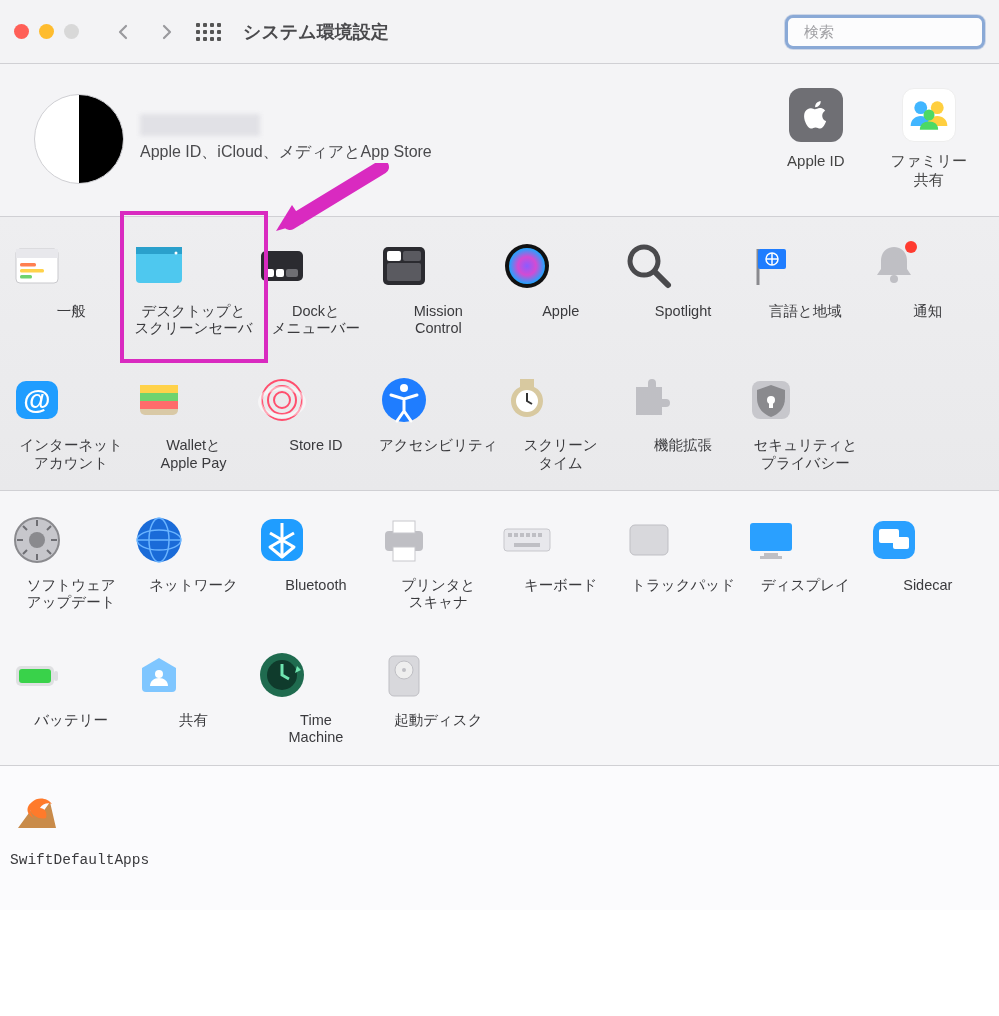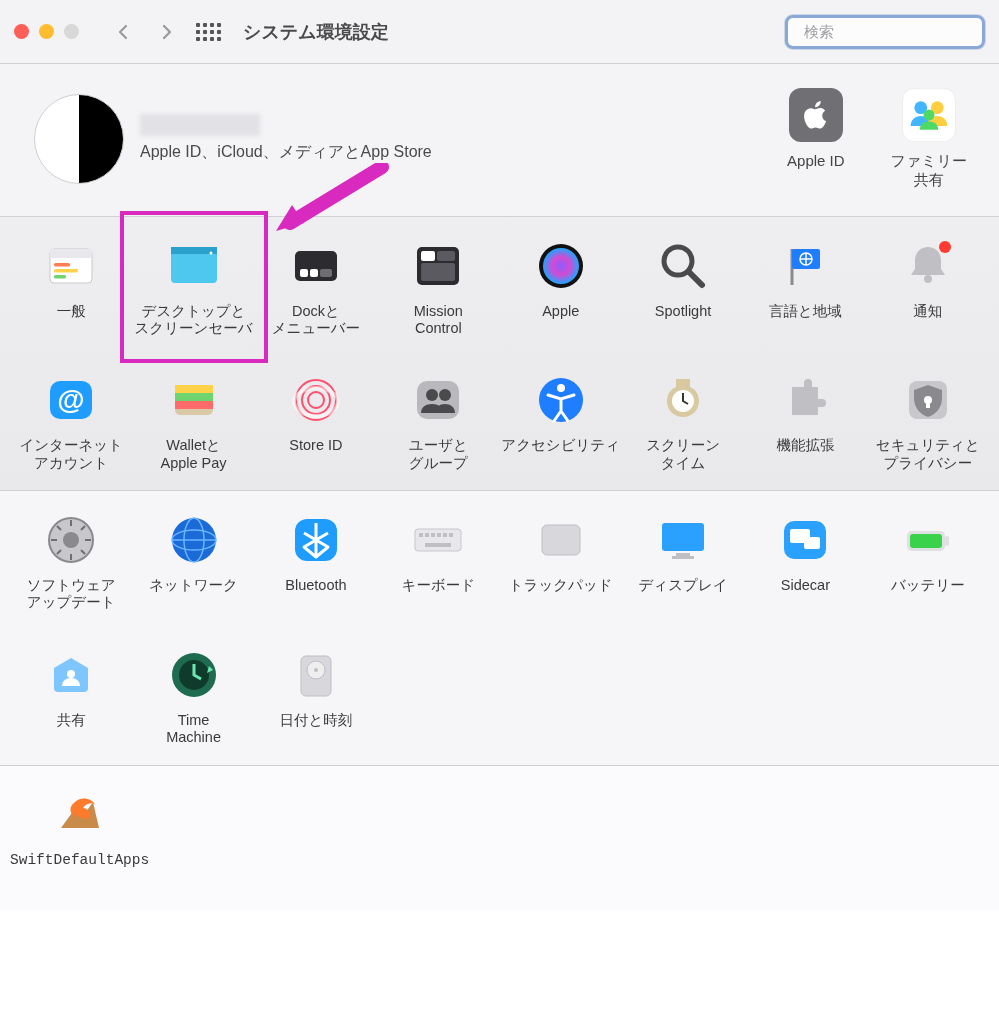--- a/index.html
+++ b/index.html
@@ -81,21 +81,21 @@
     border-bottom:1px solid var(--border);
     padding:22px 10px 18px;
     display:grid;
     grid-template-columns:repeat(7,1fr);
     row-gap:36px;
   }
   .sec-a{background:linear-gradient(#eeeef0,#e9e9eb);}
   .sec-b{background:#f6f6f8;}
   .sec-c{background:#fbfbfd;}
   .pref{
-    display:flex;flex-direction:column;align-items:center;gap:10px;
+    display:flex;flex-direction:column;gap:10px;
     cursor:pointer;
   }
   .pref .ico{width:54px;height:54px;display:flex;align-items:center;justify-content:center;}
   .pref .lbl{font-size:14.5px;text-align:center;line-height:1.2;color:#3a3a3d;min-height:18px;}
 
   
   .highlight{
     position:absolute;
     border:4px solid #d92ac0;
     pointer-events:none;
@@ -323,33 +323,20 @@
       <svg viewBox="0 0 54 54" width="54" height="54">
             <circle cx="27" cy="27" r="20" fill="none" stroke="#ff4f6e" stroke-width="2"></circle>
             <circle cx="27" cy="27" r="14" fill="none" stroke="#ff4f6e" stroke-width="2"></circle>
             <circle cx="27" cy="27" r="8" fill="none" stroke="#ff4f6e" stroke-width="2"></circle>
             <ellipse cx="27" cy="29" rx="22" ry="14" fill="none" stroke="#fff" stroke-width="4" opacity=".5"></ellipse>
           </svg>
     </div>
     <div class="lbl" style="white-space:pre-line">Store ID</div>
   </div>
 
-  <div class="pref">
-    <div class="ico">
-      <svg viewBox="0 0 54 54" width="54" height="54">
-            <rect x="6" y="8" width="42" height="38" rx="10" fill="#b8b8bd"></rect>
-            <circle cx="21" cy="22" r="6" fill="#4a4a4d"></circle>
-            <circle cx="34" cy="22" r="6" fill="#4a4a4d"></circle>
-            <path d="M10 40c0-6 5-9 11-9s11 3 11 9" fill="#4a4a4d"></path>
-            <path d="M24 40c0-6 5-9 10-9s10 3 10 9" fill="#4a4a4d"></path>
-          </svg>
-    </div>
-    <div class="lbl" style="white-space:pre-line">ユーザと
-グループ</div>
-  </div>
 
   <div class="pref">
     <div class="ico">
       <svg viewBox="0 0 54 54" width="54" height="54">
             <circle cx="27" cy="27" r="22" fill="#1f7dff"></circle>
             <circle cx="27" cy="15" r="4" fill="#fff"></circle>
             <path d="M14 22l13 4 13-4M27 26v12m0 0l-7 10m7-10l7 10" stroke="#fff" stroke-width="3" stroke-linecap="round" fill="none"></path>
           </svg>
     </div>
     <div class="lbl" style="white-space:pre-line">アクセシビリティ</div>
@@ -431,20 +418,31 @@
     <div class="ico">
       <svg viewBox="0 0 54 54" width="54" height="54">
           <rect x="6" y="6" width="42" height="42" rx="12" fill="#1f9dff"></rect>
           <path d="M27 10v34l12-10-24-14m24-0L15 34l12 10" fill="none" stroke="#fff" stroke-width="3" stroke-linejoin="round"></path>
         </svg>
     </div>
     <div class="lbl" style="white-space:pre-line">Bluetooth</div>
   </div>
 
 
+  <div class="pref">
+    <div class="ico">
+      <svg viewBox="0 0 54 54" width="54" height="54">
+          <rect x="8" y="18" width="38" height="20" rx="4" fill="#bfbfc4"></rect>
+          <rect x="16" y="8" width="22" height="12" fill="#fff" stroke="#c7c7cc"></rect>
+          <rect x="16" y="34" width="22" height="14" fill="#fff" stroke="#c7c7cc"></rect>
+        </svg>
+    </div>
+    <div class="lbl" style="white-space:pre-line">プリンタと
+スキャナ</div>
+  </div>
 
   <div class="pref">
     <div class="ico">
       <svg viewBox="0 0 54 54" width="54" height="54">
           <rect x="4" y="16" width="46" height="22" rx="3" fill="#e8e8ec" stroke="#c7c7cc"></rect>
           <g fill="#bfbfc4">
             <rect x="8" y="20" width="4" height="4"></rect>
             <rect x="14" y="20" width="4" height="4"></rect>
             <rect x="20" y="20" width="4" height="4"></rect>
             <rect x="26" y="20" width="4" height="4"></rect>
@@ -526,21 +524,21 @@
   </div>
 
   <div class="pref">
     <div class="ico">
       <svg viewBox="0 0 54 54" width="54" height="54">
           <rect x="12" y="8" width="30" height="40" rx="5" fill="#d8d8dc" stroke="#bfbfc4"></rect>
           <circle cx="27" cy="22" r="9" fill="#eee" stroke="#bfbfc4"></circle>
           <circle cx="27" cy="22" r="2" fill="#bfbfc4"></circle>
         </svg>
     </div>
-    <div class="lbl" style="white-space:pre-line">日付と時刻</div>
+    <div class="lbl" style="white-space:pre-line">起動ディスク</div>
   </div>
 
   <div></div>
 </div>
 
 <div class="section sec-c" style="grid-template-columns:repeat(8,1fr);padding-bottom:40px;border-bottom:none;font-family:Liberation Mono, monospace;">
   <div class="pref">
     <div class="ico">
       <svg viewBox="0 0 54 54" width="54" height="54">
         <path d="M8 40 L24 18 L30 28 L40 14 L46 40 Z" fill="#c98b4a"></path>

